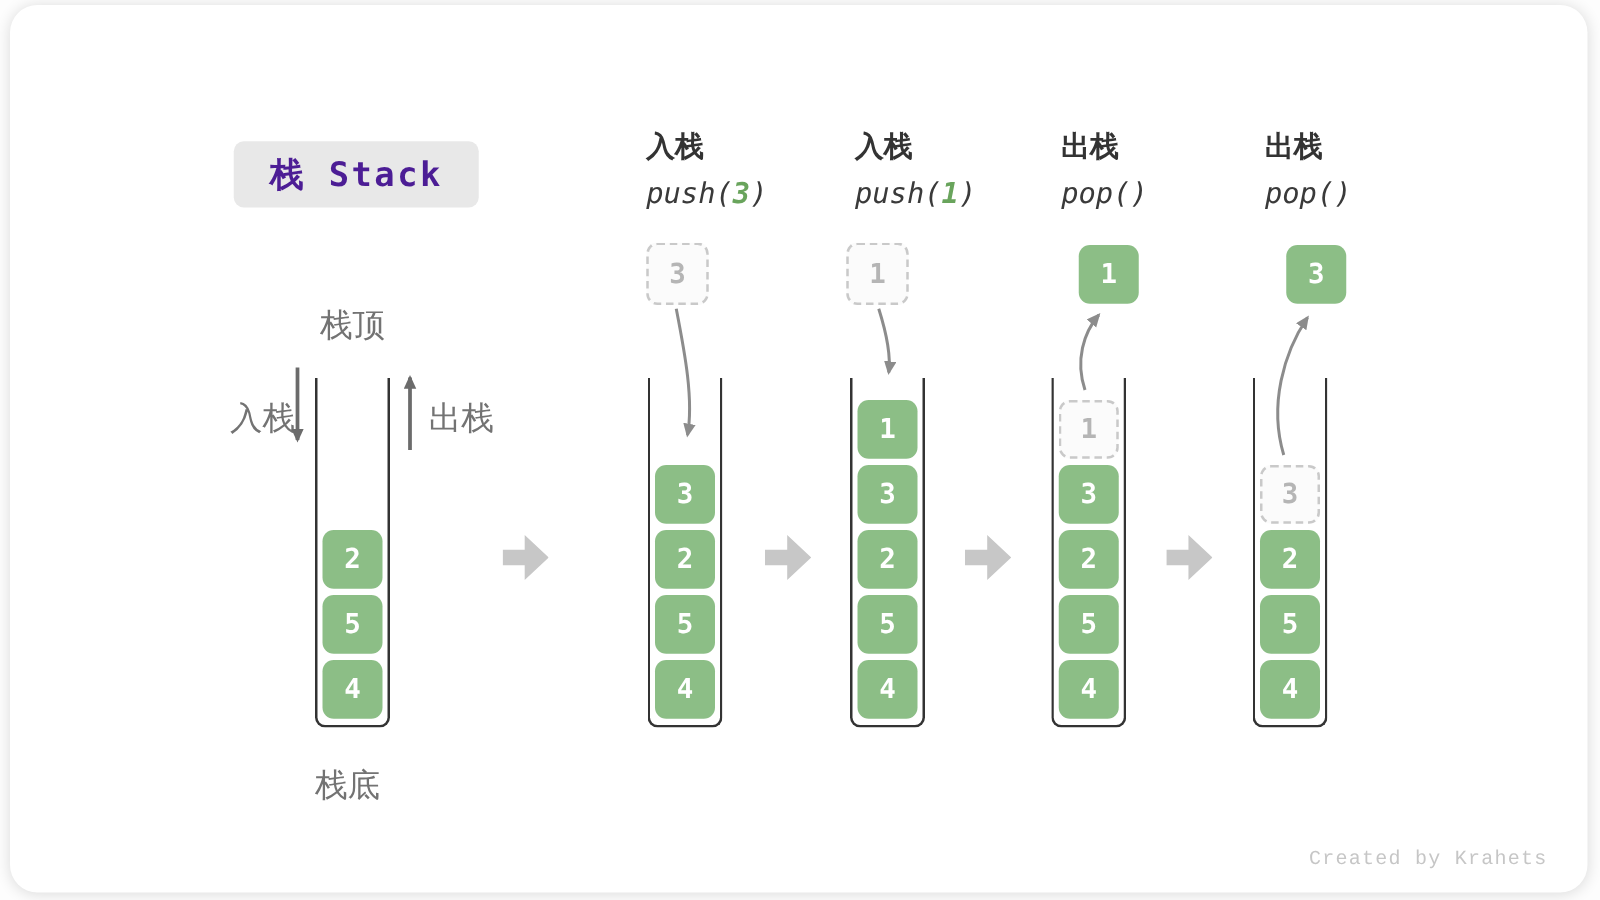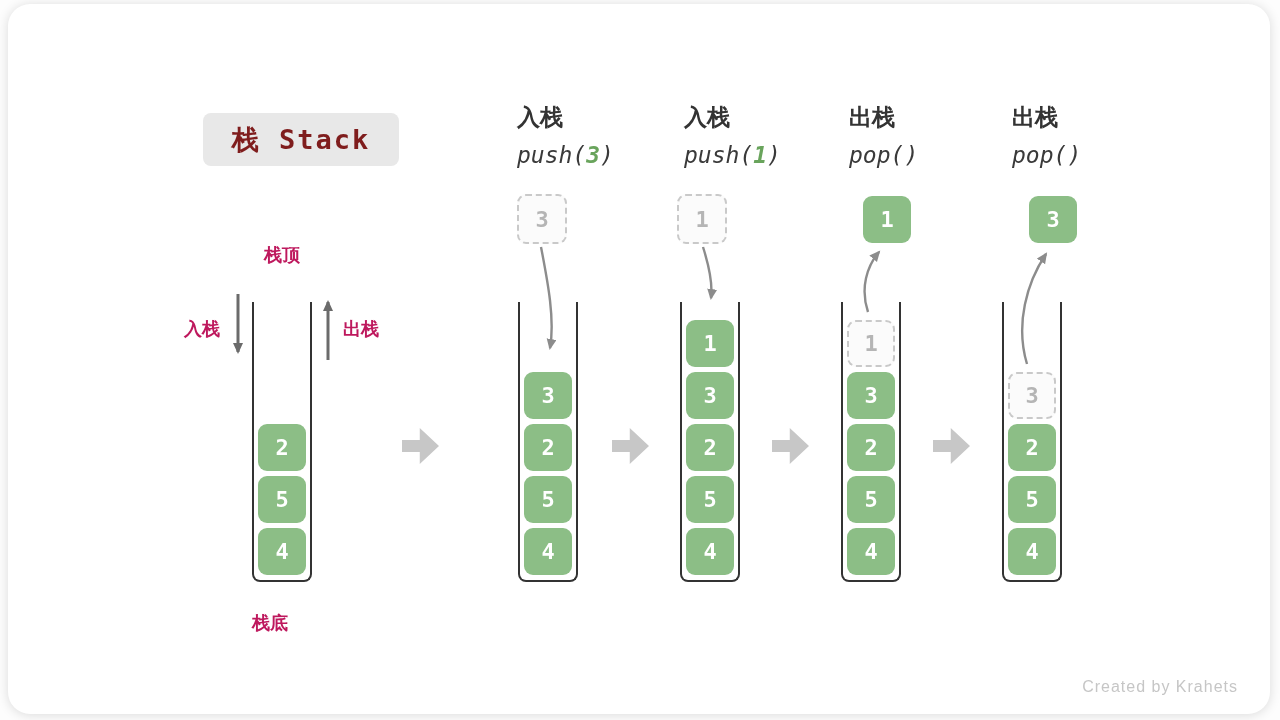--- a/index.html
+++ b/index.html
@@ -1,25 +1,25 @@
 <!DOCTYPE html>
 <html><head>
 <meta charset="utf-8">
 <style>
   html,body { margin:0; padding:0; background:#f4f4f4; font-family:"Liberation Sans", sans-serif; }
   .canvas { position:relative; width:1280px; height:720px; overflow:hidden; background:#fdfdfd; }
   .card { position:absolute; left:8px; top:4px; width:1262px; height:710px; background:#ffffff;
           border-radius:22px; box-shadow:0 1px 12px rgba(0,0,0,0.14); }
 
-  .title-box { position:absolute; left:203px; top:113px; width:196px; height:53px;
+  .title-box { position:absolute; left:187px; top:113px; width:196px; height:53px;
                background:#e8e8e8; border-radius:8px; display:flex; align-items:center; justify-content:center;
                font-family:"DejaVu Sans Mono","Liberation Mono",monospace; font-size:27px; font-weight:bold;
-               color:#7f1d1d; letter-spacing:2px; }
-
-  .cjk-label { position:absolute; font-size:18px; font-weight:bold; color:#be185d; }
+               color:#4c1d95; letter-spacing:2px; }
+
+  .cjk-label { position:absolute; font-size:26px; font-weight:normal; color:#737373; }
   .lbl-top    { left:252px; top:243px; width:60px; text-align:center; }
   .lbl-bottom { left:252px; top:611px; width:60px; }
   .lbl-push   { left:184px; top:317px; }
   .lbl-pop    { left:343px; top:317px; }
 
   .col-header { position:absolute; top:102px; }
   .op-name { font-size:23px; font-weight:600; color:#333; margin-bottom:9px; }
   .op-code { font-family:"DejaVu Sans Mono","Liberation Mono",monospace; font-size:23px; color:#3a3a3a;font-style:italic; }
   .op-code .arg { color:#69a45c; font-weight:bold; }
 
@@ -42,21 +42,21 @@
                font-family:"DejaVu Sans Mono","Liberation Mono",monospace; font-size:22px; font-weight:bold; }
   .float-box.ghost { width:50px; height:50px; border:2px dashed #c9c9c9; background:#fbfbfb; color:#b5b5b5; }
   .float-box.solid { width:48px; height:47px; background:#8cbe86; color:#ffffff; }
 
   .block-arrow { position:absolute; top:428px; width:37px; height:36px; background:#c7c7c7;
                  clip-path:polygon(0 33%, 48% 33%, 48% 0, 100% 50%, 48% 100%, 48% 67%, 0 67%); }
 
   .overlay { position:absolute; left:0; top:0; width:1280px; height:720px; pointer-events:none; }
 
   .watermark { position:absolute; right:42px; bottom:24px;
-               font-family:Liberation Sans, sans-serif; font-size:16px;
+               font-family:Liberation Mono, monospace; font-size:16px;
                color:#c6c6c6; letter-spacing:1px; }
 </style>
 </head>
 <body>
 
 <div class="canvas">
   <div class="card"></div>
 
   <div class="title-box">
     <span>栈 Stack</span>

